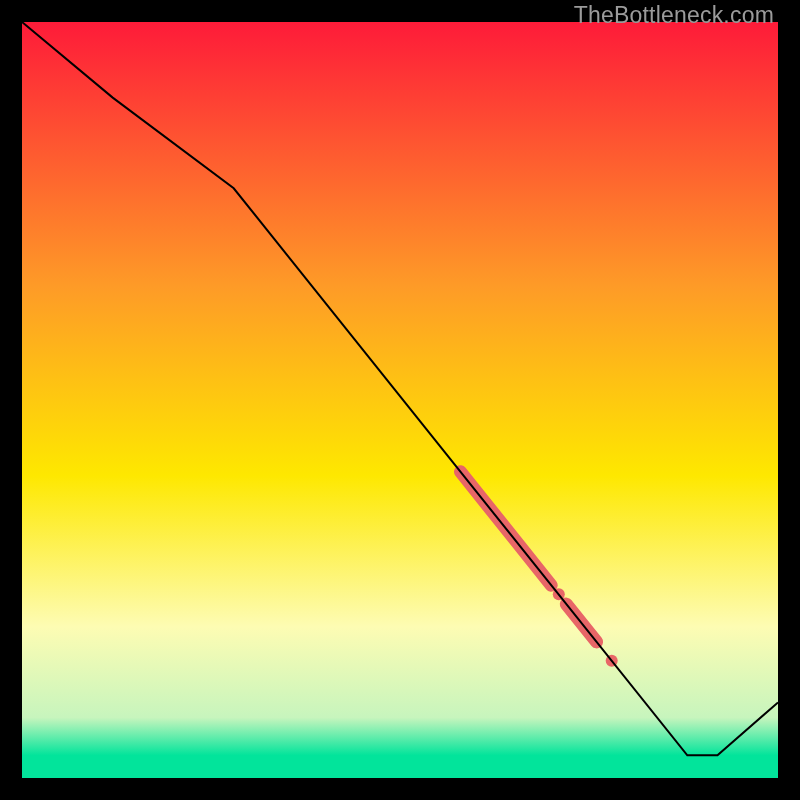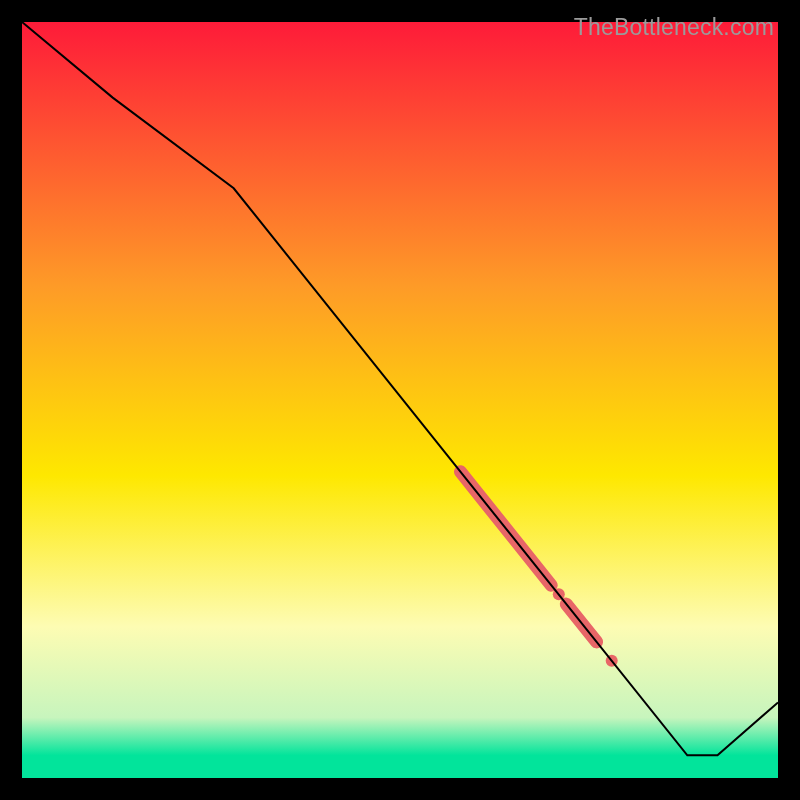--- a/index.html
+++ b/index.html
@@ -27,21 +27,20 @@
   }
   .watermark {
     position: absolute;
     top: 2px;
     right: 26px;
     font-family: Arial, Helvetica, sans-serif;
     font-size: 23px;
     color: #9b9b9b;
     letter-spacing: 0.2px;
     font-weight: 400;
-    margin-top: 12px;
   }
   svg { display: block; }
 </style>
 </head>
 <body>
 
 <div class="frame">
   <svg class="plot" viewBox="0 0 756 756">
     <defs>
       <linearGradient id="bg-grad" x1="0" y1="0" x2="0" y2="1">

